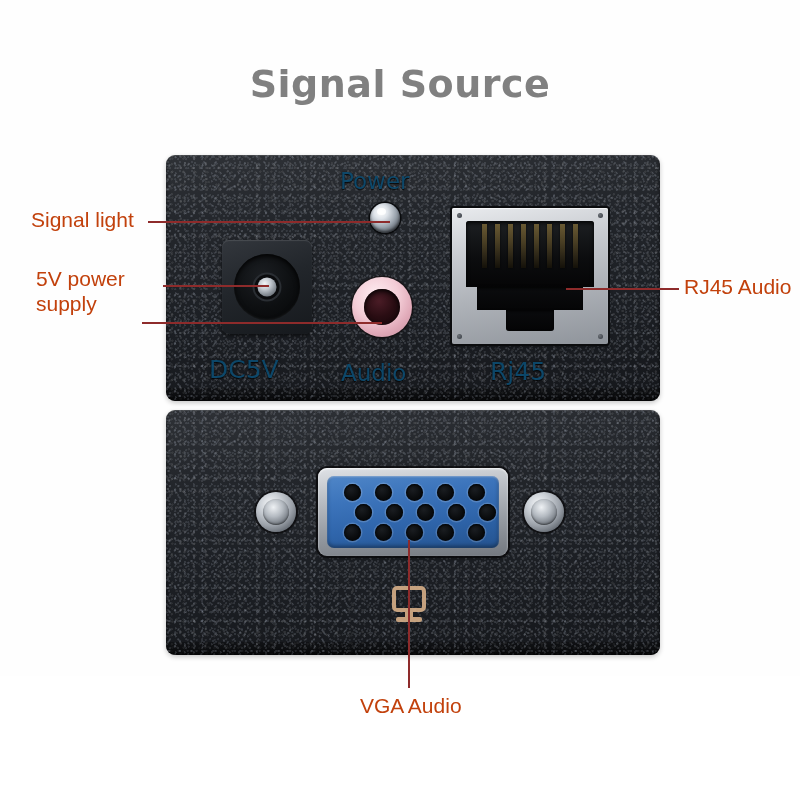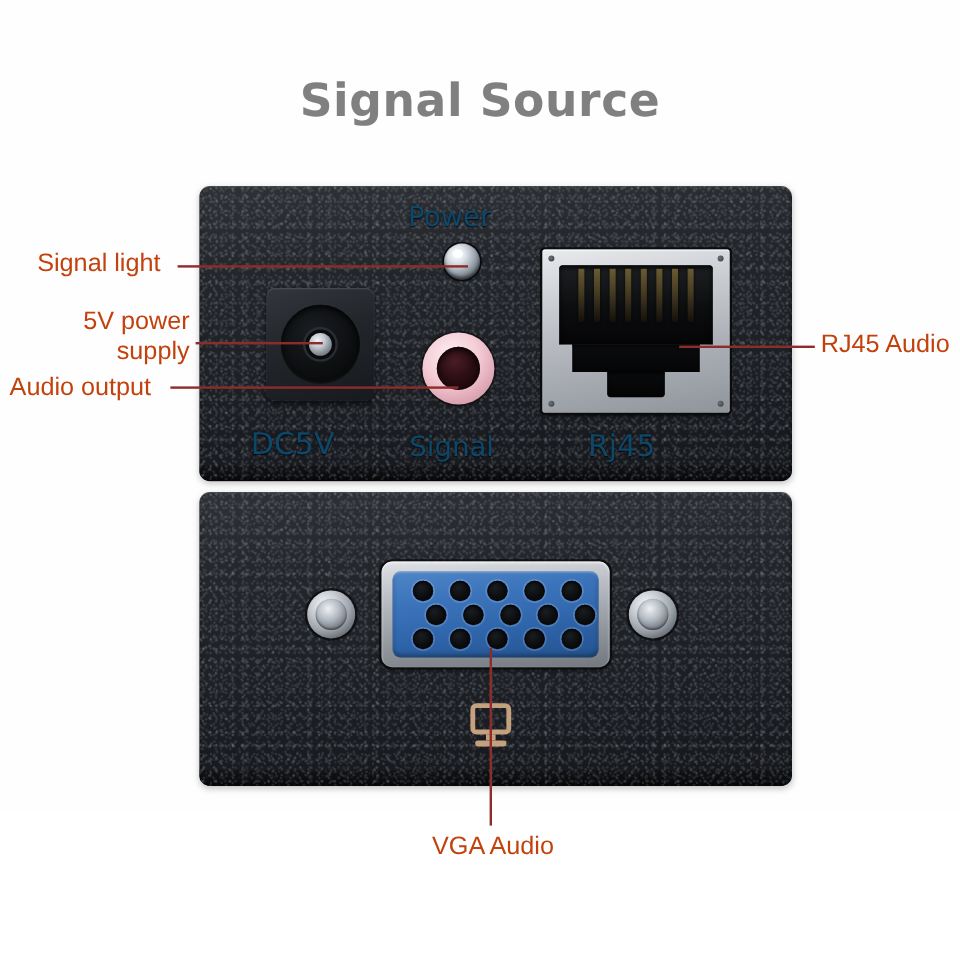--- a/index.html
+++ b/index.html
@@ -278,21 +278,21 @@
   .callout {
     position: absolute;
     color: #c2410c;
     font-size: 21px;
     font-family: "Liberation Sans", sans-serif;
     white-space: nowrap;
     line-height: 1.18;
   }
   .callout.two-line { white-space: normal; width: 140px; }
   #lbl-signal-light { left: 31px;  top: 208px; }
-  #lbl-power-supply { left: 36px;  top: 256px; text-align: right; width: 122px; }
+  #lbl-power-supply { left: 36px;  top: 267px; width: 122px; }
   #lbl-audio-output { left: 8px;   top: 311px; }
   #lbl-rj45-port    { left: 684px; top: 275px; }
   #lbl-vga-port     { left: 360px; top: 694px; }
 
   
   .leader {
     position: absolute;
     background: #8e2b2b;
     pointer-events: none;
   }
@@ -323,21 +323,21 @@
   <div id="jack-dc">
     <div class="barrel">
       <div class="pin"></div>
     </div>
   </div>
   <div class="silk" id="silk-dc5v">DC5V</div>
 
   <div id="jack-audio">
     <div class="hole"></div>
   </div>
-  <div class="silk" id="silk-audio">Signal</div>
+  <div class="silk" id="silk-audio">Audio</div>
 
   <div id="jack-rj45">
     <div class="dimple d1"></div>
     <div class="dimple d2"></div>
     <div class="dimple d3"></div>
     <div class="dimple d4"></div>
     <div class="lamp lamp-l"></div>
     <div class="lamp lamp-r"></div>
     <div id="rj45-opening">
       <div class="body">
@@ -402,17 +402,16 @@
   </div>
 
   <div class="leader h" id="line-signal-light"></div>
   <div class="leader h" id="line-power-supply"></div>
   <div class="leader h" id="line-audio-output"></div>
   <div class="leader h" id="line-rj45-port"></div>
   <div class="leader v" id="line-vga-port"></div>
 
   <div class="callout" id="lbl-signal-light">Signal light</div>
   <div class="callout two-line" id="lbl-power-supply">5V power supply</div>
-  <div class="callout" id="lbl-audio-output">Audio output</div>
   <div class="callout" id="lbl-rj45-port">RJ45 Audio</div>
   <div class="callout" id="lbl-vga-port">VGA Audio</div>
 
 </div>
 
 </body></html>

